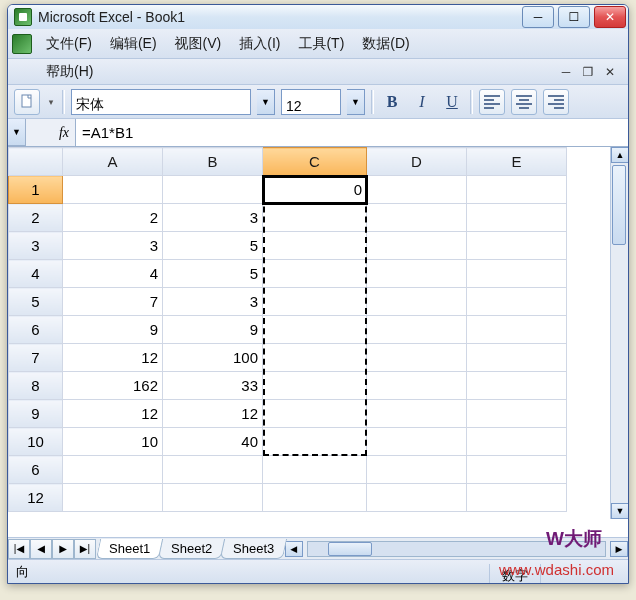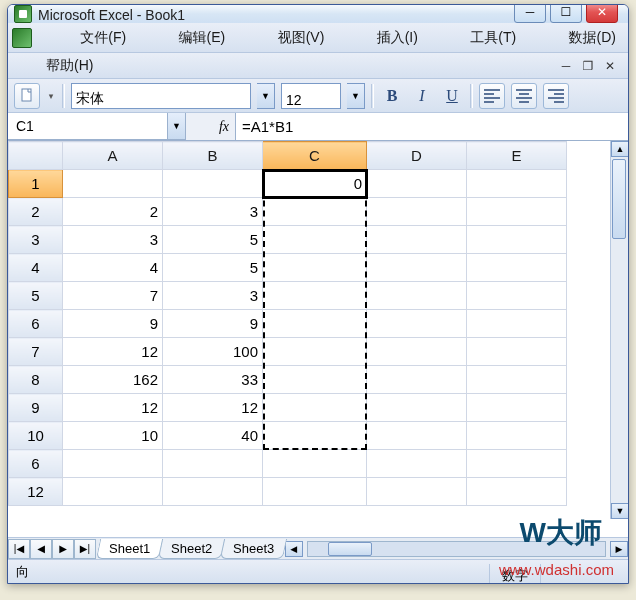--- a/index.html
+++ b/index.html
@@ -1,29 +1,29 @@
 <!DOCTYPE html>
 <html><head>
 <meta charset="utf-8">
 <style>
   * { box-sizing: border-box; margin: 0; padding: 0; font-family: Tahoma, "Microsoft YaHei", sans-serif; }
   body { background: #ece9d8; width: 636px; height: 600px; overflow: hidden; position: relative; }
   
   
   .window { width: 622px; height: 580px; margin: 4px auto; border: 1px solid #3b5998; border-radius: 6px 6px 0 0; background: #fff; box-shadow: 0 2px 8px rgba(0,0,0,.3); overflow: hidden; display: flex; flex-direction: column; }
-  .titlebar { height: 18px; background: linear-gradient(#f5f9fd,#d7e6f5,#cfe0f3); display: flex; align-items: flex-end; padding: 0 10px 0 6px; }
+  .titlebar { height: 24px; background: linear-gradient(#f5f9fd,#d7e6f5,#cfe0f3); display: flex; align-items: center; padding: 0 2px 0 6px; }
   .titlebar .app-icon { width: 18px; height: 18px; background: linear-gradient(135deg,#2a7b2a,#6ec06e); border: 1px solid #1d5d1d; border-radius: 2px; margin-right: 6px; position: relative; }
   .titlebar .app-icon:before { content:""; position:absolute; width:8px; height:8px; background:#fff; left:4px; top:4px; border-radius:1px;}
   .titlebar .title { font-size: 14px; color: #222; flex: 1; }
   .win-btns { display: flex; gap: 4px; }
   .win-btn { width: 32px; height: 22px; border: 1px solid #6a8bb8; border-radius: 3px; background: linear-gradient(#eaf3fc,#c9dff4); display:flex; align-items:center; justify-content:center; font-size:12px; }
   .win-btn.close { background: linear-gradient(#f6a1a1,#e35454,#d43a3a); border-color:#b02020; color:#fff; }
   
   
-  .menubar { height: 30px; background: linear-gradient(#e9eef7,#d6e1f0); border-bottom:1px solid #b7c8e0; display:flex; align-items:center; padding: 0 4px; gap: 2px; font-size: 14px; justify-content: space-between; }
+  .menubar { height: 30px; background: linear-gradient(#e9eef7,#d6e1f0); border-bottom:1px solid #b7c8e0; display:flex; align-items:center; padding: 0 4px; gap: 2px; font-size: 14px; }
   .menu-icon { width:20px; height:20px; background: linear-gradient(135deg,#2a7b2a,#6ec06e); border:1px solid #1d5d1d; border-radius:2px; margin-right:4px; }
   .menu-item { padding: 3px 8px; border-radius: 2px; cursor: default; color:#1a1a1a;}
   .menubar2 { height: 26px; background: linear-gradient(#e9eef7,#d6e1f0); border-bottom:1px solid #b7c8e0; display:flex; align-items:center; padding:0 4px 0 30px; gap:4px; font-size:14px;}
   .menubar2 .window-controls{ margin-left:auto; display:flex; gap:6px; padding-right:6px;}
   .mini-btn{ width:16px; height:16px; display:flex; align-items:center; justify-content:center; font-size:12px; color:#333;}
   
   
   .toolbar { height: 34px; background: linear-gradient(#e9eef7,#d6e1f0); border-bottom:1px solid #b7c8e0; display:flex; align-items:center; padding:0 6px; gap:6px; }
   .tbtn { width:26px; height:26px; border:1px solid #9db8d8; border-radius:3px; background: linear-gradient(#fdfdfe,#e2ebf5); display:flex; align-items:center; justify-content:center; }
   .tbtn svg { width:16px; height:16px; }
@@ -69,21 +69,21 @@
   .sheet-tab span { display:inline-block; transform: skewX(12deg);}
   .sheet-tab.active { background:#fff; font-weight:normal; z-index:2;}
   .sheet-tab.inactive { background:#eef2f8;}
   .hscroll-track{ flex:1; margin:0 4px; height:16px; background:#d6e1f0; border:1px solid #9eb6ce; position:relative;}
   .hscroll-thumb{ position:absolute; left:20px; top:0; width:44px; height:14px; background: linear-gradient(#eaf2fb,#c9dbf0); border:1px solid #7a9ac7; border-radius:2px;}
   .scroll-btn{ width:18px; height:16px; background: linear-gradient(#eaf2fb,#c9dbf0); border:1px solid #7a9ac7; display:flex; align-items:center; justify-content:center; font-size:9px;}
   
   .statusbar { height:24px; background: linear-gradient(#e9eef7,#d6e1f0); border-top:1px solid #b7c8e0; display:flex; align-items:center; font-size:13px; padding:0 8px;}
   .status-cell { border-left:1px solid #b7c8e0; padding:0 12px; height:100%; display:flex; align-items:center;margin-top:8px;}
   
-  .watermark1 { position:absolute; right:34px; bottom:48px; font-size:28px; font-weight:bold; color:#0c4a6e; pointer-events:none;margin-left:48px;}
+  .watermark1 { position:absolute; right:34px; bottom:48px; font-size:19px; font-weight:bold; color:#701a75; pointer-events:none;margin-left:48px;}
   .watermark2 { position:absolute; right:22px; bottom:22px; font-size:15px; color:#d03030; pointer-events:none;}
 </style>
 </head>
 <body>
 
 <div class="window">
 
   <div class="titlebar">
     <div class="app-icon"></div>
     <div class="title">Microsoft Excel - Book1</div>
@@ -146,23 +146,20 @@
         </svg>
       </div>
     <div class="tbtn align-btn">
         <svg viewBox="0 0 18 16">
           <path d="M1 2h16M7 6h10M1 10h16M7 14h10" stroke="#2b4a7a" stroke-width="1.6"></path>
         </svg>
       </div>
   </div>
 
   <div class="formula-row">
-    <div class="namebox">
-      <span>C1</span>
-    </div>
     <div class="namebox-drop">▼</div>
     <div class="fx-label">fx</div>
     <div class="formula-input">
       <span>=A1*B1</span>
     </div>
   </div>
 
   <div class="grid-area">
     <table class="grid-table" id="grid">
         <tbody>

